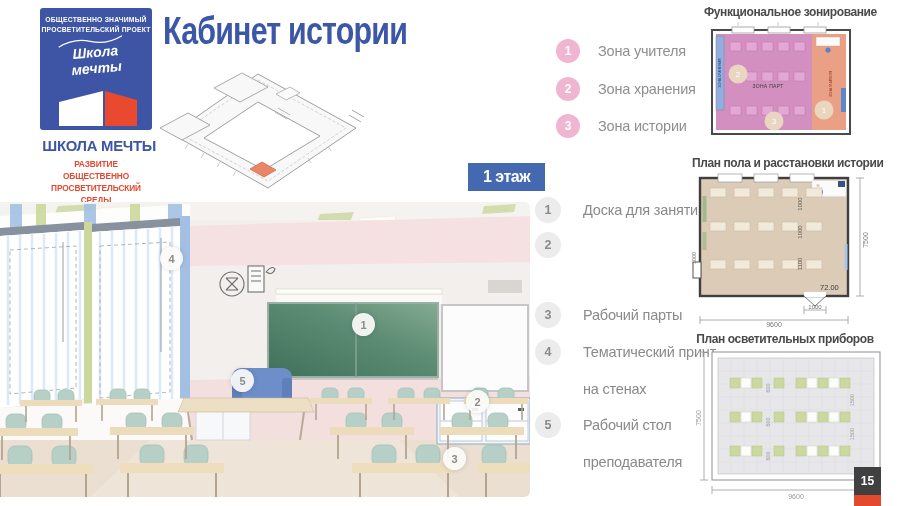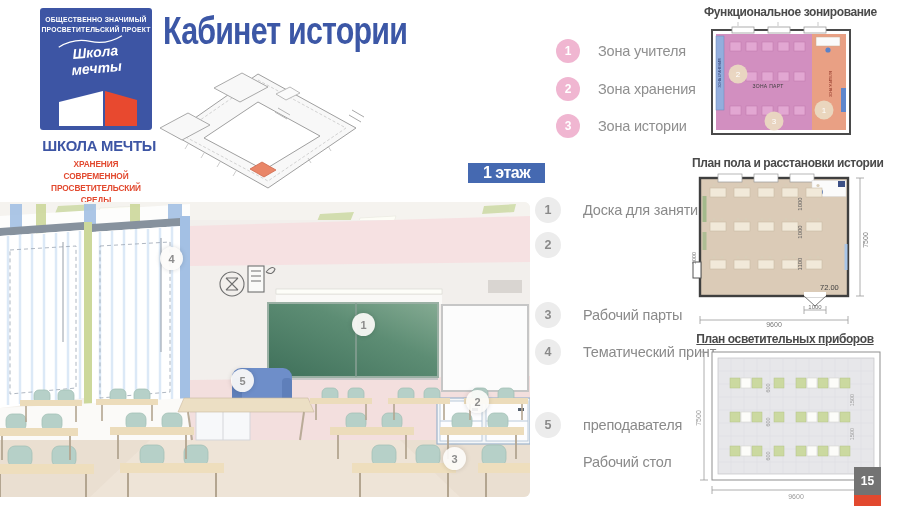--- a/index.html
+++ b/index.html
@@ -11,21 +11,21 @@
   .logo-card{position:relative;height:122px;background:#3d55a4;border-radius:3px;text-align:center;overflow:hidden;}
   .logo-tagline{margin-top:7px;color:#ffffff;font-size:6.8px;font-weight:700;letter-spacing:.2px;line-height:1.5;}
   .logo-script{position:relative;margin-top:9px;color:#ffffff;font-style:italic;font-weight:700;font-size:14px;line-height:1.15;transform:rotate(-5deg);}
   .logo-script .squig{position:absolute;left:18px;top:-9px;}
   .logo-building{position:absolute;left:13px;bottom:2px;}
   .logo-name{margin-top:7px;text-align:center;color:#3d55a4;font-size:15.5px;font-weight:800;letter-spacing:-.3px;transform:scaleX(.96);transform-origin:center;white-space:nowrap;}
   .logo-sub{margin-top:3px;text-align:center;color:#e2492f;font-size:8.3px;font-weight:800;line-height:1.45;letter-spacing:-.1px;}
 
   
   .slide-title{position:absolute;left:163px;top:10px;color:#3c57a6;font-size:38px;font-weight:800;letter-spacing:-1px;white-space:nowrap;transform:scaleX(.8);transform-origin:left top;}
-  .floor-badge{position:absolute;left:468px;top:163px;width:77px;height:20px;background:#4569b1;color:#fff;font-size:16px;font-weight:700;display:flex;align-items:center;justify-content:center;letter-spacing:-.5px;}
+  .floor-badge{position:absolute;left:468px;top:163px;width:77px;height:28px;background:#4569b1;color:#fff;font-size:16px;font-weight:700;display:flex;align-items:center;justify-content:center;letter-spacing:-.5px;}
 
   
   .building3d{position:absolute;left:158px;top:68px;}
 
   
   .photo{position:absolute;left:0;top:202px;width:530px;height:295px;border-radius:0 6px 6px 0;overflow:hidden;background:#f4f1ec;}
   .marker{position:absolute;width:23px;height:23px;border-radius:50%;background:rgba(252,251,248,.92);box-shadow:0 0 5px rgba(0,0,0,.15);color:#8c8c8c;font-size:11px;font-weight:700;display:flex;align-items:center;justify-content:center;}
 
   
   .zl-row{position:absolute;left:556px;display:flex;align-items:center;}
@@ -37,26 +37,26 @@
   .fl-row{position:absolute;left:535px;display:flex;align-items:flex-start;}
   .fl-circle{width:26px;height:26px;border-radius:50%;background:#ececec;color:#8a8a8a;font-size:12.5px;font-weight:700;display:flex;align-items:center;justify-content:center;flex:0 0 auto;}
   .fl-text{margin-left:22px;display:flex;flex-direction:column;gap:11px;color:#8a8a8a;font-size:14.5px;letter-spacing:-.2px;white-space:nowrap;}
   .fl-text span{line-height:26px;}
   .fl-1{top:197px}.fl-2{top:232px}.fl-3{top:302px}.fl-4{top:339px}.fl-5{top:412px}
 
   
   .plan-h{position:absolute;color:#4a4a4a;font-size:12px;font-weight:700;letter-spacing:-.4px;text-align:center;white-space:nowrap;}
   .h-zoning{left:704px;top:5px;width:160px;}
   .h-furniture{left:692px;top:156px;width:190px;}
-  .h-lighting{left:694px;top:332px;width:182px;text-decoration:underline;}
+  .h-lighting{left:694px;top:332px;width:182px;}
   .svg-abs{position:absolute;}
 
   
   .page-badge{position:absolute;left:854px;top:467px;width:27px;}
-  .page-badge .pb-blue{height:28px;background:#737373;color:#fff;font-size:12px;font-weight:700;display:flex;align-items:center;justify-content:center;}
+  .page-badge .pb-blue{height:28px;background:#404040;color:#fff;font-size:12px;font-weight:700;display:flex;align-items:center;justify-content:center;}
   .page-badge .pb-red{height:11px;background:#e2492f;}
 </style>
 </head>
 <body>
 
 <div class="slide">
 
   <div class="logo">
     <div class="logo-card">
       <div class="logo-tagline">
@@ -70,21 +70,21 @@
         <div>Школа</div>
         <div>мечты</div>
       </div>
       <svg class="logo-building" width="88" height="46" viewBox="0 0 88 46">
         <polygon points="6,44 6,20 50,9 50,44" fill="#ffffff"></polygon>
         <polygon points="52,9 84,18 84,44 52,44" fill="#e8492f"></polygon>
       </svg>
     </div>
     <div class="logo-name">ШКОЛА МЕЧТЫ</div>
     <div class="logo-sub">
-      <div>ХРАНЕНИЯ СОВРЕМЕННОЙ</div>
+      <div>РАЗВИТИЕ ОБЩЕСТВЕННО</div>
       <div>ПРОСВЕТИТЕЛЬСКИЙ СРЕДЫ</div>
     </div>
   </div>
 
   <div class="slide-title">Кабинет истории</div>
 
   <svg class="building3d" width="218" height="130" viewBox="0 0 218 130">
     <path d="M100,6 L198,60 L110,120 L14,66 Z M100,34 L162,68 L106,102 L46,70 Z" fill="#f8f8f8" fill-rule="evenodd" stroke="#9f9f9f" stroke-width="1"></path>
     <path d="M100,12 L188,60 L110,113 L22,66 Z" fill="none" stroke="#c2c2c2" stroke-width=".7" stroke-dasharray="3 2"></path>
     <path d="M2,60 L30,45 L52,57 L24,72 Z" fill="#f8f8f8" stroke="#9f9f9f" stroke-width=".9"></path>
@@ -354,27 +354,28 @@
   <div class="fl-row fl-3">
     <div class="fl-circle">3</div>
     <div class="fl-text">
         <span>Рабочий парты</span>
       </div>
   </div>
   <div class="fl-row fl-4">
     <div class="fl-circle">4</div>
     <div class="fl-text">
       <span>Тематический принт</span>
+      <span>на стенах</span>
     </div>
   </div>
   <div class="fl-row fl-5">
     <div class="fl-circle">5</div>
     <div class="fl-text">
+      <span>Рабочий стол</span>
       <span>преподавателя</span>
-      <span>Рабочий стол</span>
     </div>
   </div>
 
   <div class="plan-h h-zoning">Функциональное зонирование</div>
   <svg class="svg-abs" style="left:708px;top:22px;" width="148" height="118" viewBox="0 0 148 118">
     <g stroke="#bbbbbb" stroke-width=".8">
         <line x1="30" y1="0" x2="30" y2="4"></line>
         <line x1="70" y1="0" x2="70" y2="4"></line>
         <line x1="110" y1="0" x2="110" y2="4"></line>
       </g>

